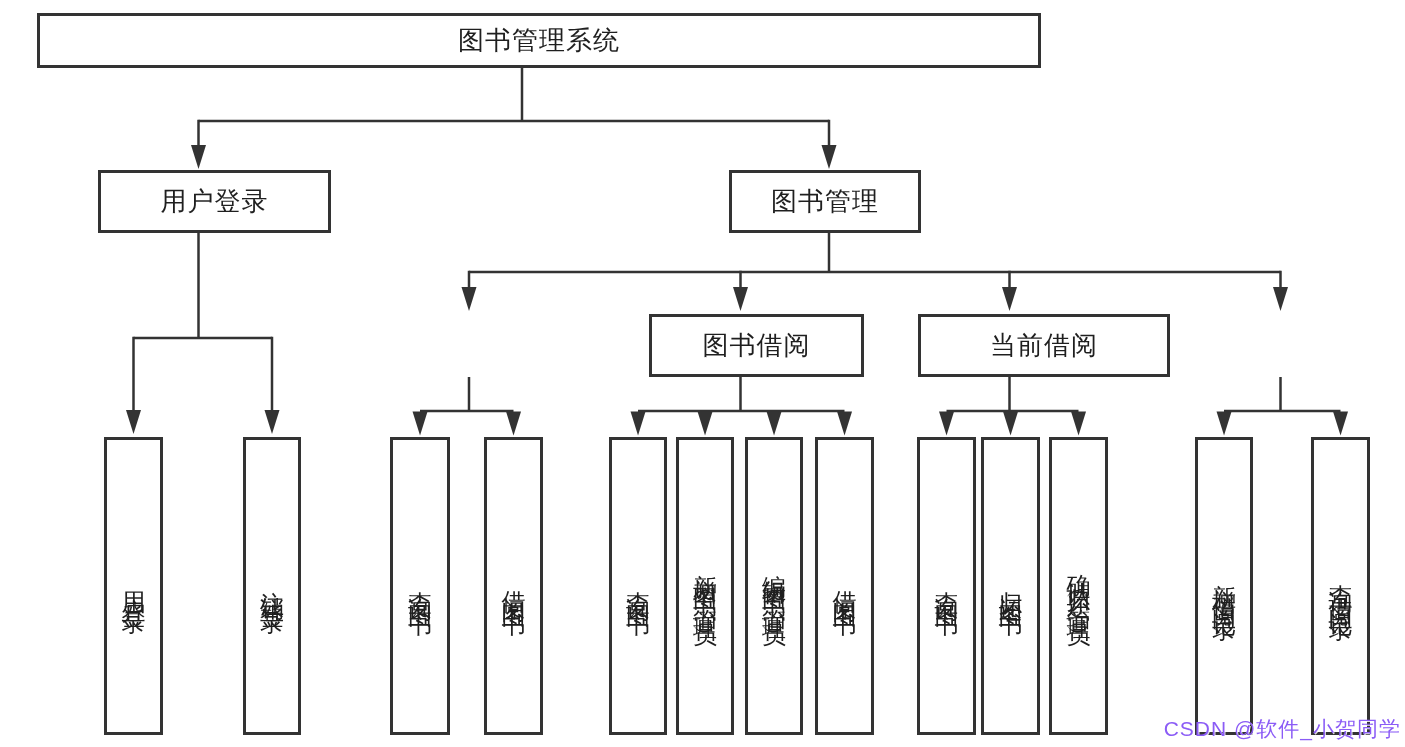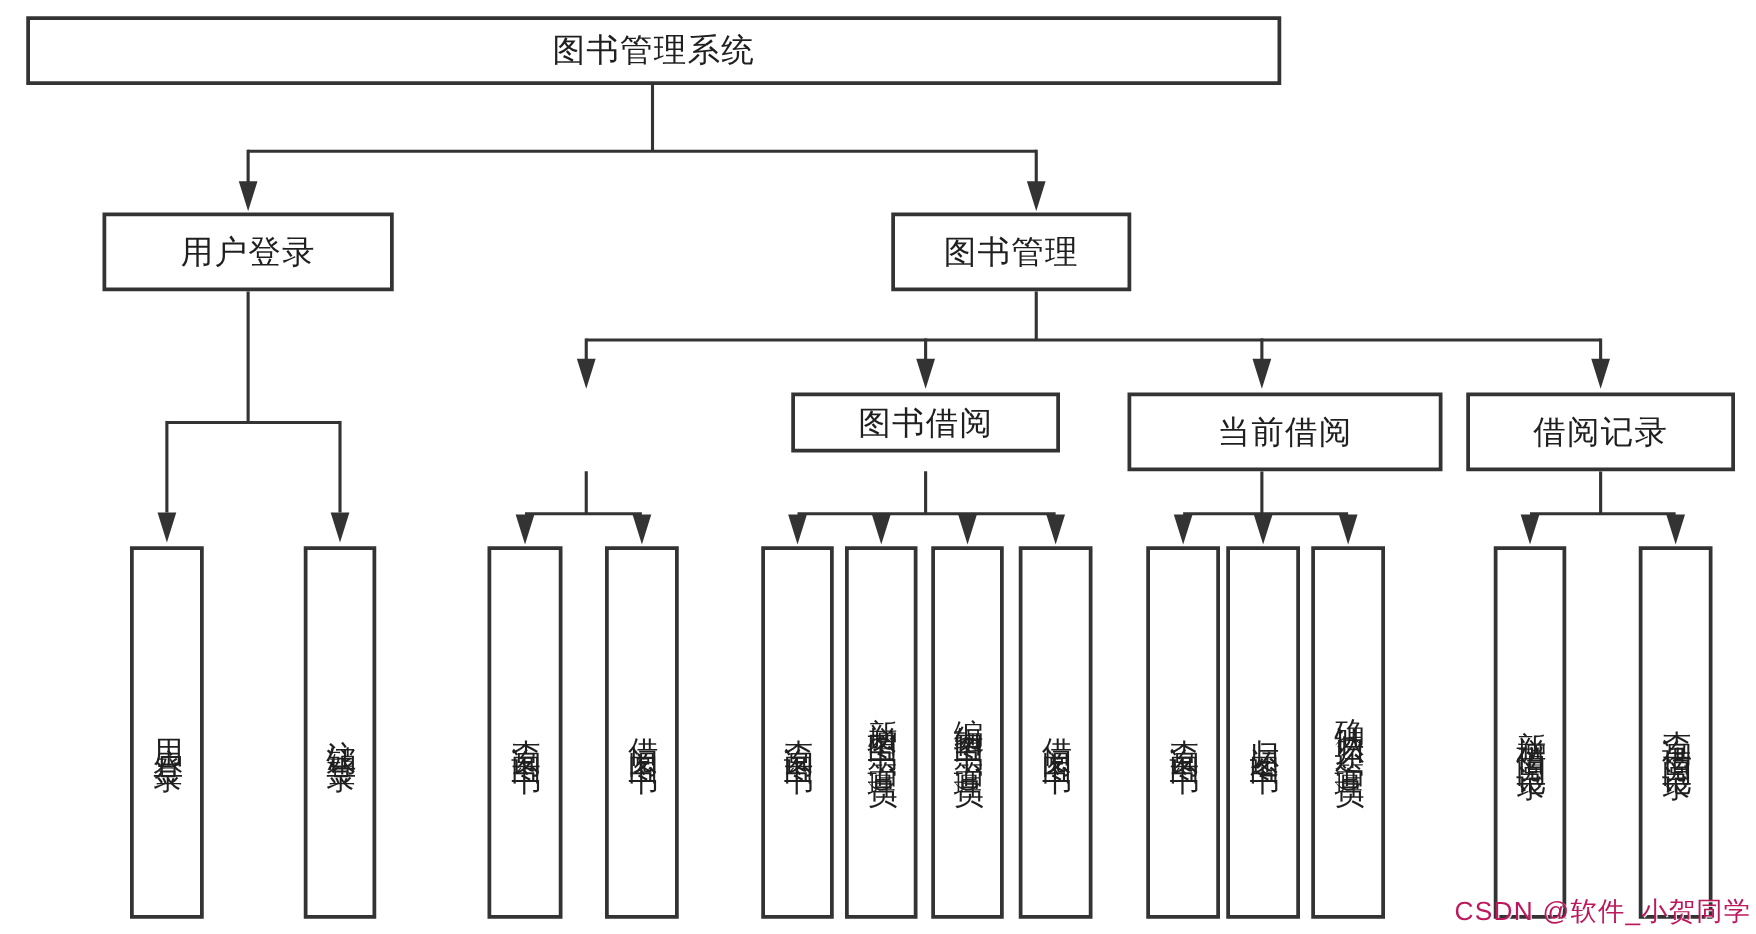--- a/index.html
+++ b/index.html
@@ -6,28 +6,28 @@
   .canvas{
     position:relative;width:1405px;height:747px;background:#ffffff;overflow:hidden;
     font-family:"Liberation Sans","DejaVu Sans",sans-serif;
   }
   .connectors{position:absolute;left:0;top:0;width:1405px;height:747px;}
   .node{
     position:absolute;box-sizing:border-box;background:#ffffff;
     border:3px solid #333333;display:flex;align-items:center;justify-content:center;
     color:#1f1f1f;
   }
-  .node.h{font-size:26px;letter-spacing:1px;white-space:nowrap;}
+  .node.h{font-size:26px;letter-spacing:1px;white-space:nowrap;margin-left:16px;}
   .node.v .vtext{
     writing-mode:vertical-rl;text-orientation:mixed;
     font-size:24px;letter-spacing:7px;line-height:1;white-space:nowrap;color:#1f1f1f;
   }
   .watermark{
     position:absolute;right:4px;bottom:4px;font-size:21px;letter-spacing:1px;
-    color:#be185d;text-shadow:1px 1px 0 rgba(255,255,255,0.85);white-space:nowrap;
+    color:#8b5cf6;text-shadow:1px 1px 0 rgba(255,255,255,0.85);white-space:nowrap;
     z-index:5;
   }
 </style>
 </head>
 <body>
 
 <div class="canvas">
 
   <svg class="connectors" viewBox="0 0 1405 747" xmlns="http://www.w3.org/2000/svg" aria-hidden="true">
     <g stroke="#333333" stroke-width="2.5" fill="none">
@@ -89,23 +89,22 @@
       <polygon points="1216.5,411.5 1231.5,411.5 1224,435.5"></polygon>
       <polygon points="1333,411.5 1348,411.5 1340.5,435.5"></polygon>
     </g>
   </svg>
 
   <div class="node h" style="left:21px;top:13px;width:1004px;height:55px">图书管理系统</div>
 
   <div class="node h" style="left:82px;top:170px;width:233px;height:63px">用户登录</div>
   <div class="node h" style="left:713px;top:170px;width:192px;height:63px">图书管理</div>
 
-  <div class="node h" style="left:633px;top:314px;width:215px;height:48px">图书借阅</div>
+  <div class="node h" style="left:633px;top:314px;width:215px;height:63px">图书借阅</div>
   <div class="node h" style="left:902px;top:314px;width:252px;height:63px">当前借阅</div>
-  <div class="node h" style="left:1173px;top:314px;width:215px;height:63px">借阅记录</div>
 
   <div class="node v" style="left:104px;top:437px;width:59px;height:298px">
     <span class="vtext">用户登录</span>
   </div>
   <div class="node v" style="left:243px;top:437px;width:58px;height:298px">
     <span class="vtext">注销登录</span>
   </div>
 
   <div class="node v" style="left:390px;top:437px;width:60px;height:298px">
     <span class="vtext">查询图书</span>

